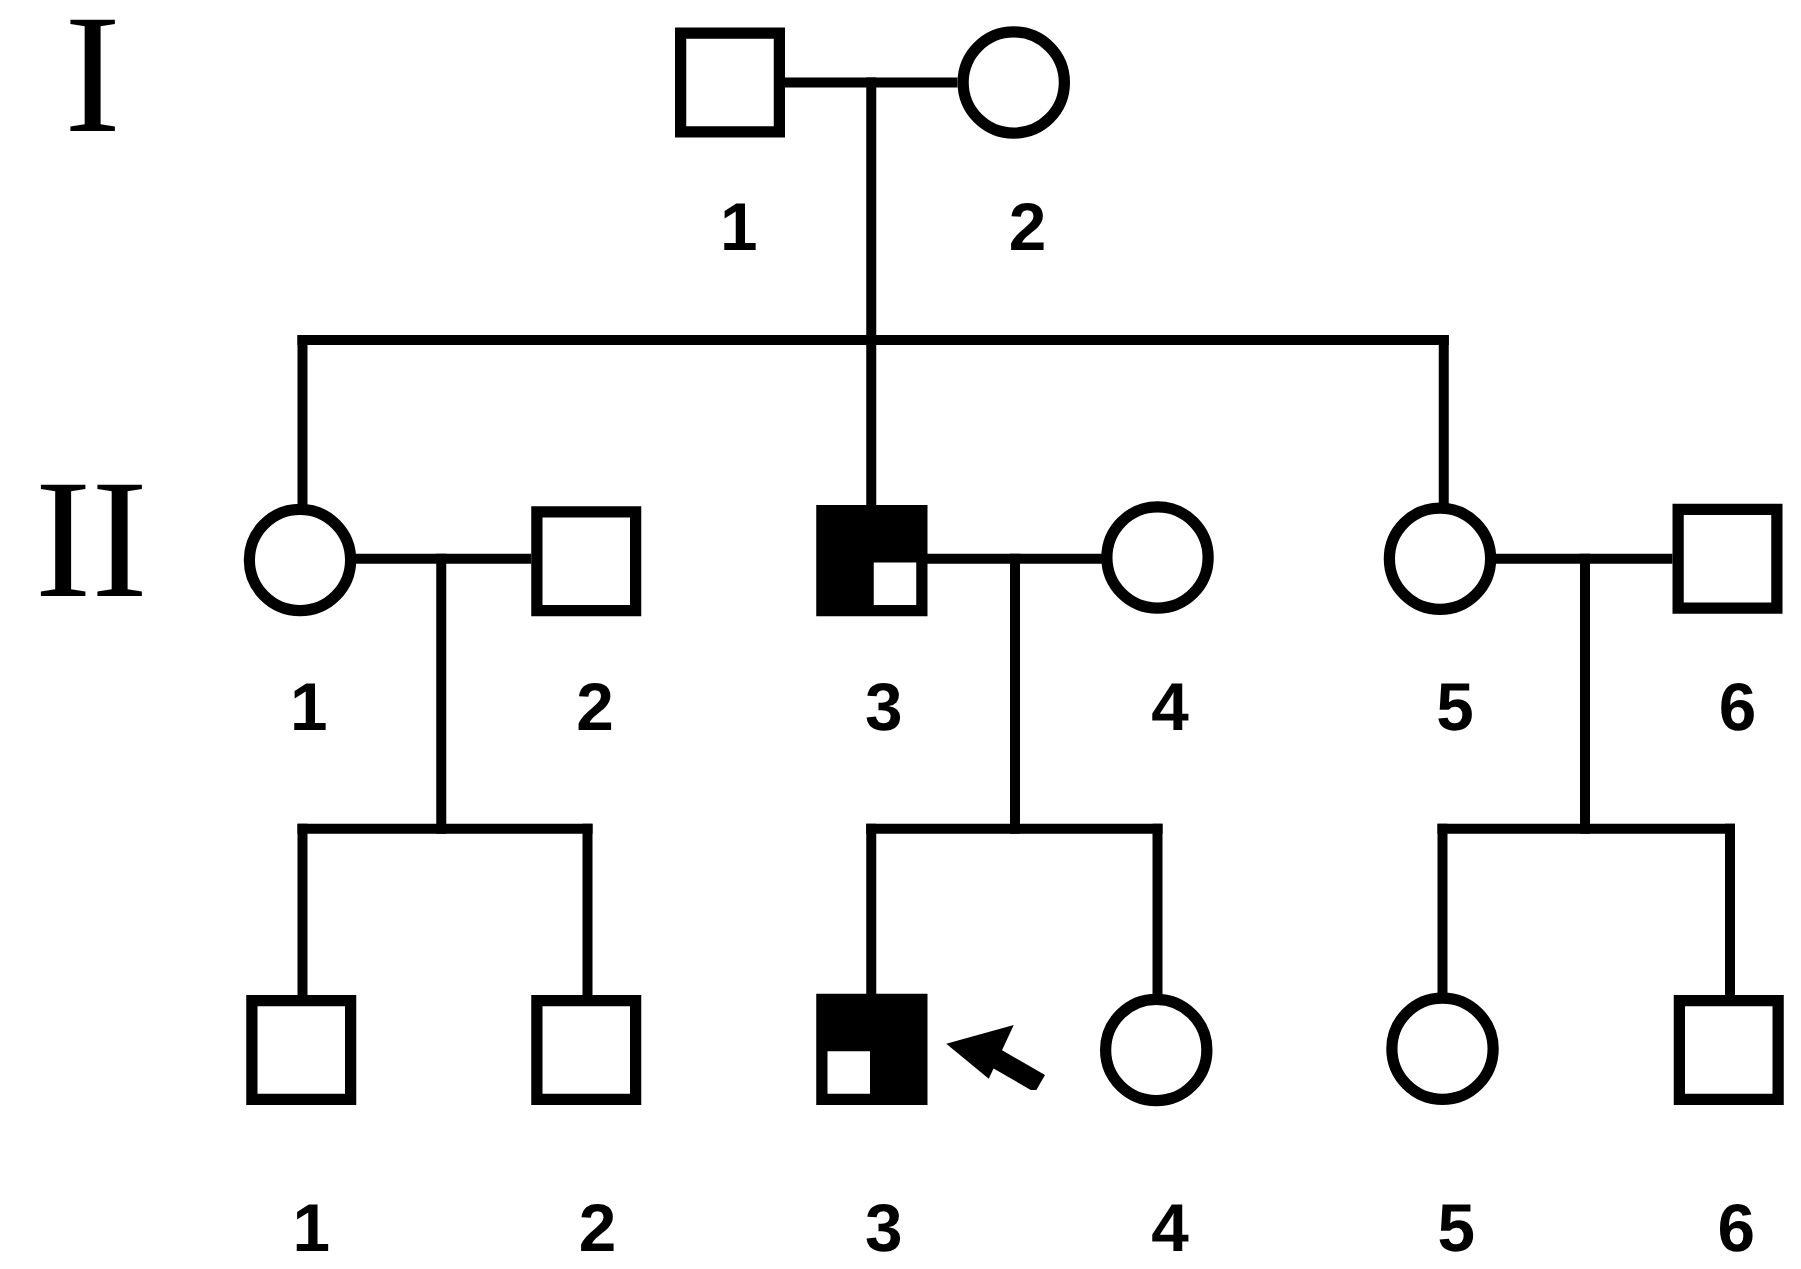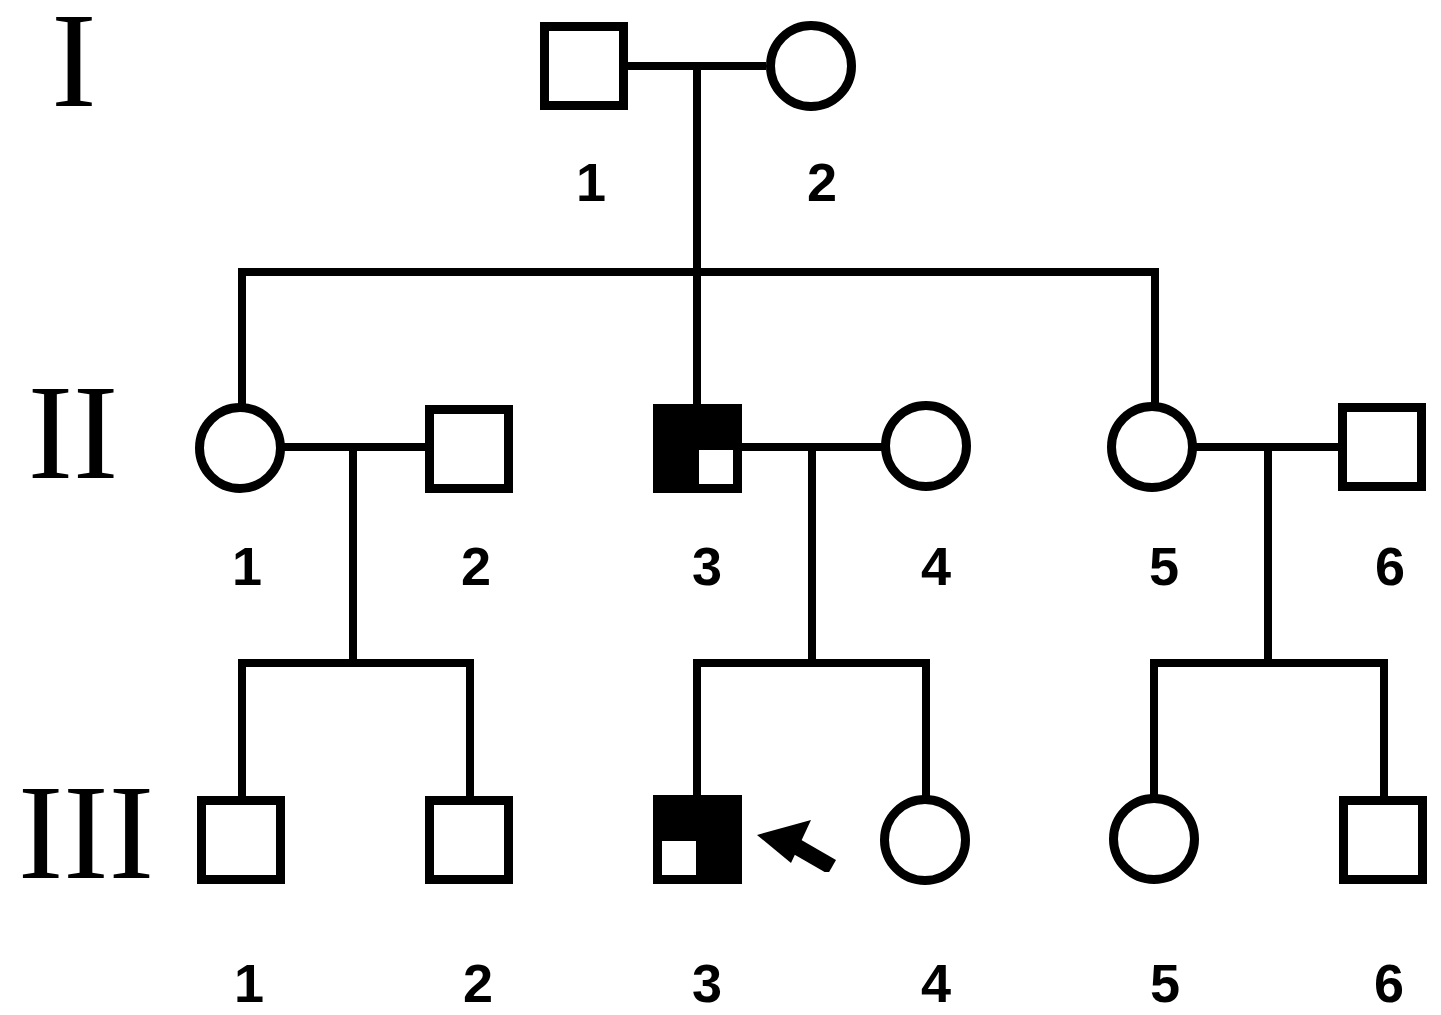--- a/index.html
+++ b/index.html
@@ -43,21 +43,20 @@
   }
   .arrow-svg{position:absolute;}
 </style>
 </head>
 <body>
 
 <div class="stage">
 
   <div class="genlabel" style="left:29px;top:-8px;width:90px;">I</div>
   <div class="genlabel" style="left:13px;top:364px;width:120px;">II</div>
-  <div class="genlabel" style="left:6px;top:764px;width:160px;">III</div>
 
   <div class="hline" style="left:627px;top:62px;width:139px;"></div>
 
   <div class="vline" style="left:693px;top:62px;height:346px;"></div>
 
   <div class="hline" style="left:238px;top:268px;width:921px;"></div>
 
   <div class="vline" style="left:238px;top:268px;height:140px;"></div>
   <div class="vline" style="left:1151px;top:268px;height:140px;"></div>
 

